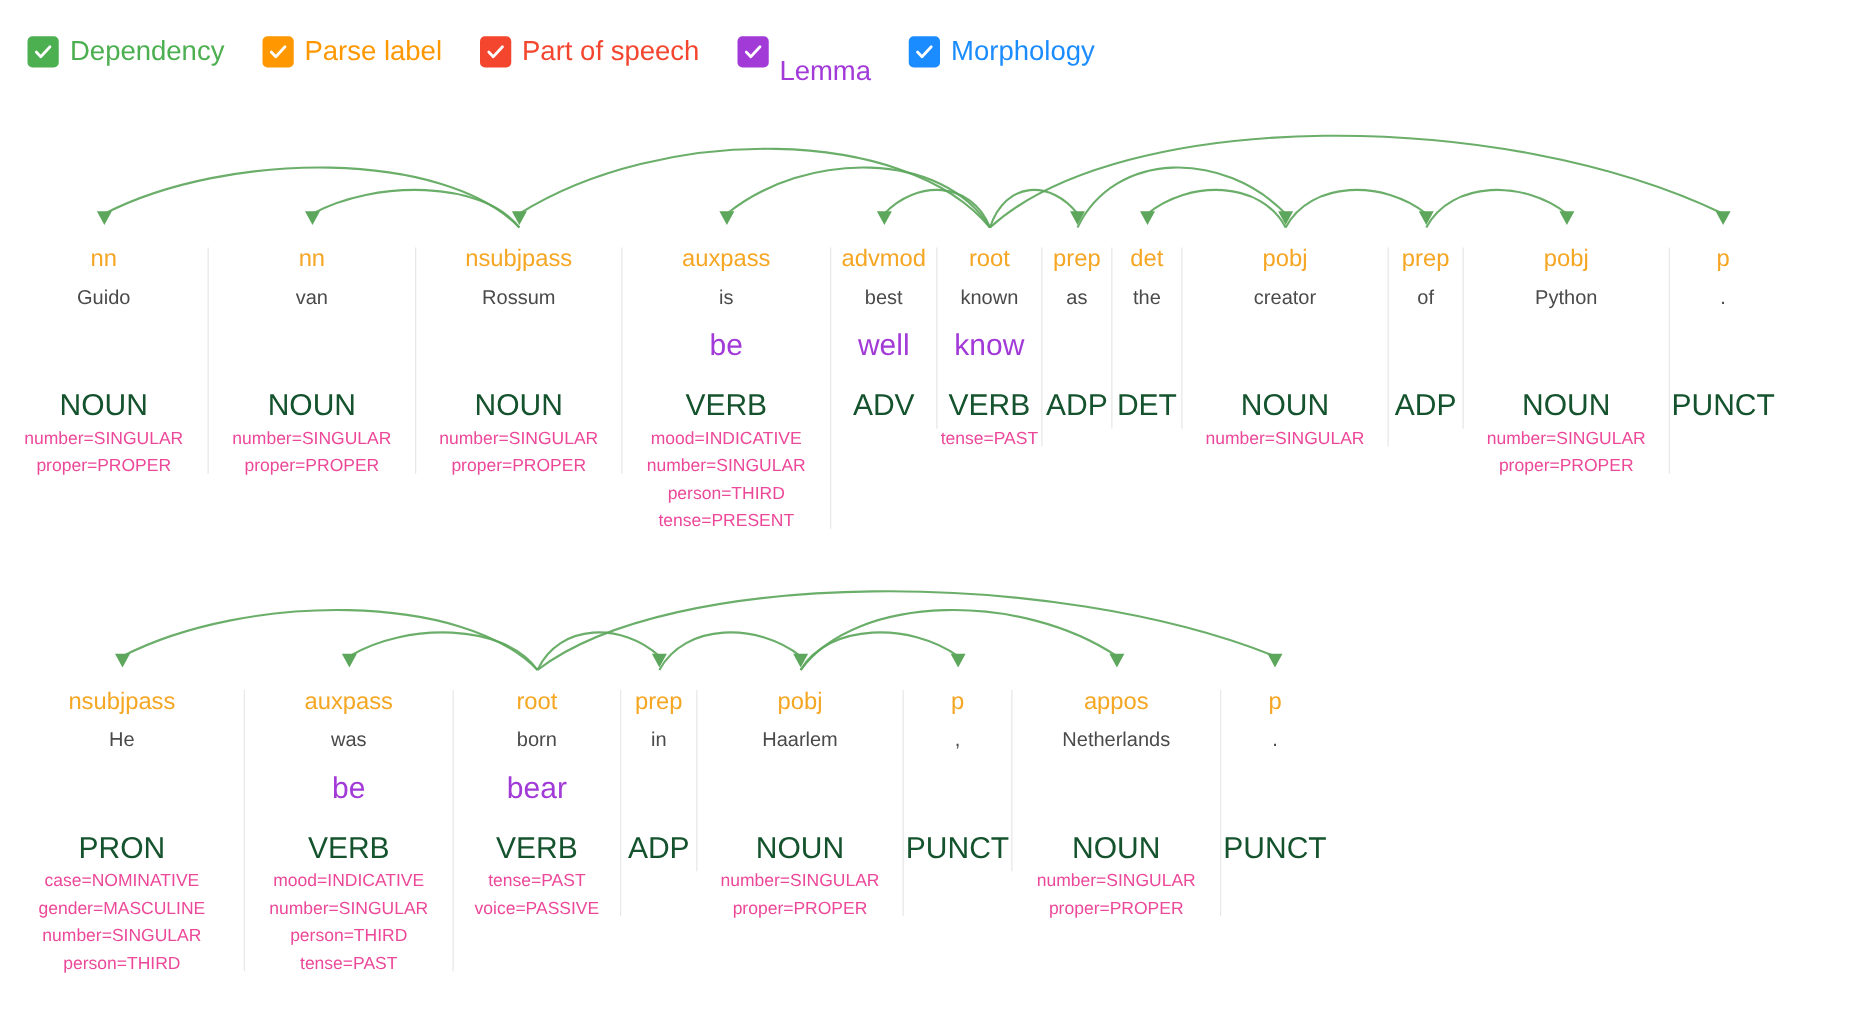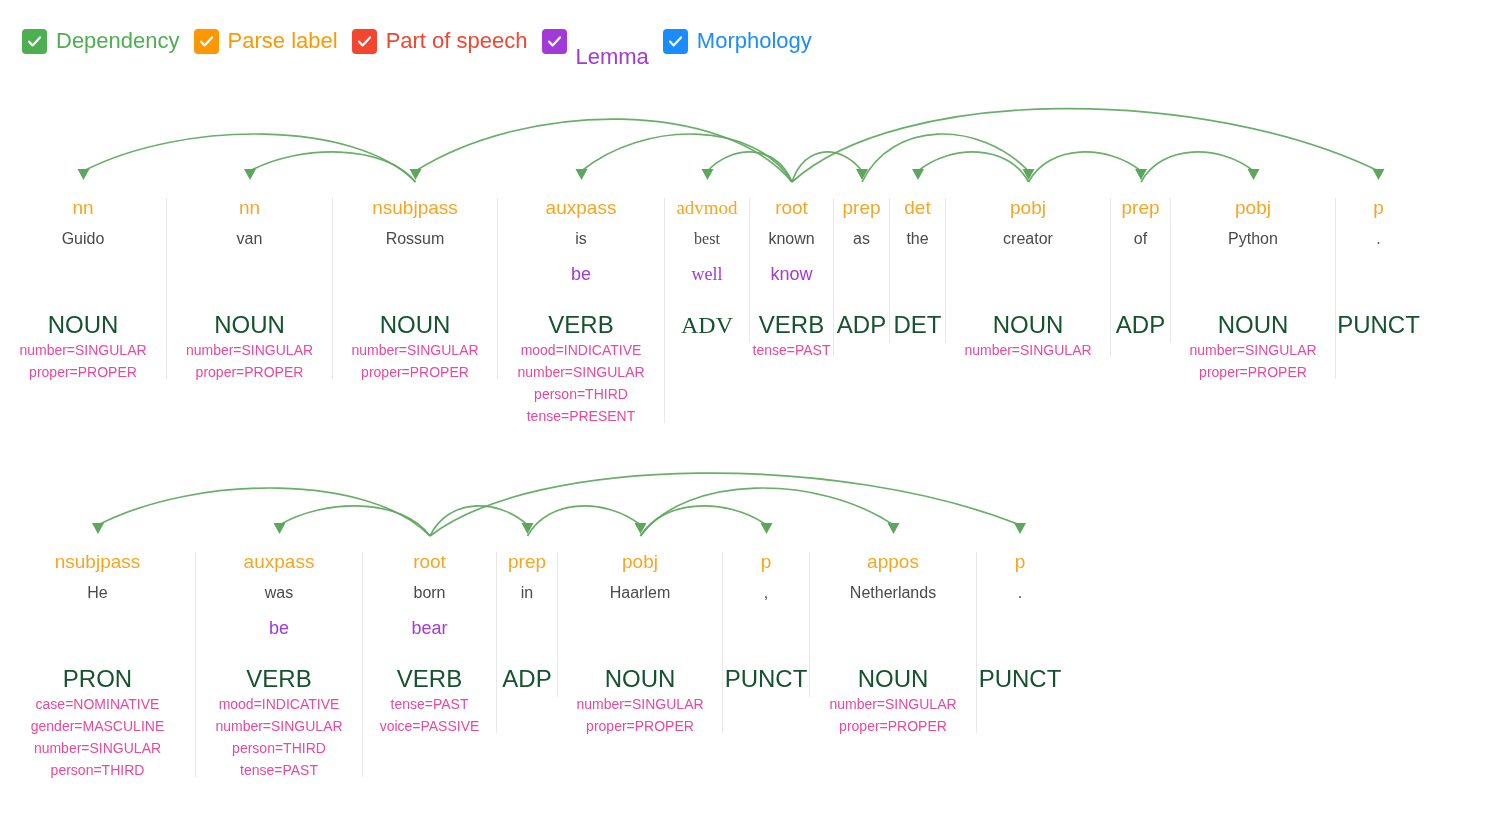--- a/index.html
+++ b/index.html
@@ -17,21 +17,21 @@
     background: #ffffff;
   }
 
   
   .legend {
     position: absolute;
     left: 22px;
     top: 22px;
     display: flex;
     align-items: center;
-    gap: 14px;
+    gap: 30px;
     height: 38px;
   }
   .legend-item {
     display: flex;
     align-items: center;
     gap: 9px;
     cursor: pointer;
     user-select: none;
   }
   .cbox {
@@ -90,21 +90,21 @@
     white-space: nowrap;
   }
   .tok-word {
     font-size: 16px;
     color: #4a4a4a;
     line-height: 1;
     height: 26px;
     white-space: nowrap;
   }
   .tok-lemma {
-    font-size: 18px;
+    font-size: 24px;
     color: #a23ad8;
     line-height: 1;
     height: 22px;
     margin-top: 8px;
     white-space: nowrap;
   }
   .tok-lemma.empty { color: transparent; }
   .tok-pos {
     font-size: 24px;
     color: #14532d;
@@ -261,21 +261,21 @@
           <div class="tok-word">is</div>
           <div class="tok-lemma">be</div>
           <div class="tok-pos">VERB</div>
           <div class="tok-morph-list">
             <div class="tok-morph">mood=INDICATIVE</div>
             <div class="tok-morph">number=SINGULAR</div>
             <div class="tok-morph">person=THIRD</div>
             <div class="tok-morph">tense=PRESENT</div>
           </div>
         </div>
-        <div class="token" style="width: 85px; font-family: Liberation Serif, serif;">
+        <div class="token" style="width: 85px;">
           <div class="tok-dep">advmod</div>
           <div class="tok-word">best</div>
           <div class="tok-lemma">well</div>
           <div class="tok-pos">ADV</div>
           <div class="tok-morph-list"></div>
         </div>
         <div class="token" style="width: 84px;">
           <div class="tok-dep">root</div>
           <div class="tok-word">known</div>
           <div class="tok-lemma">know</div>

